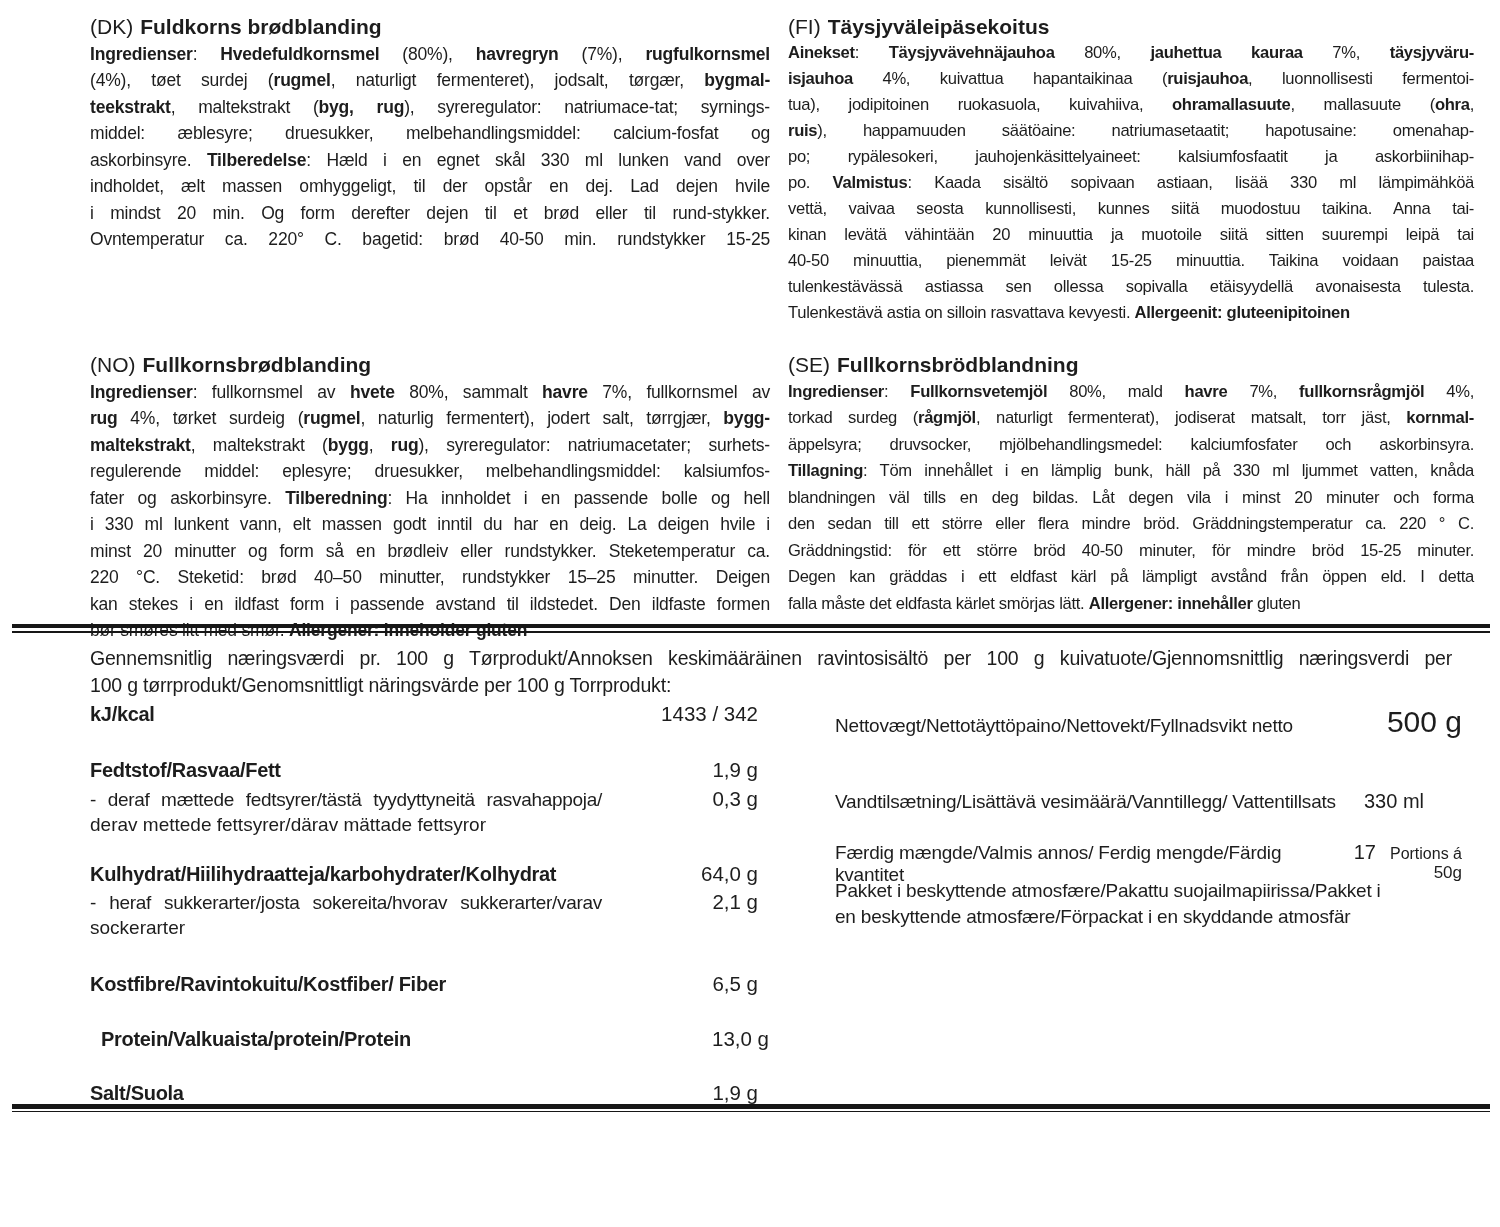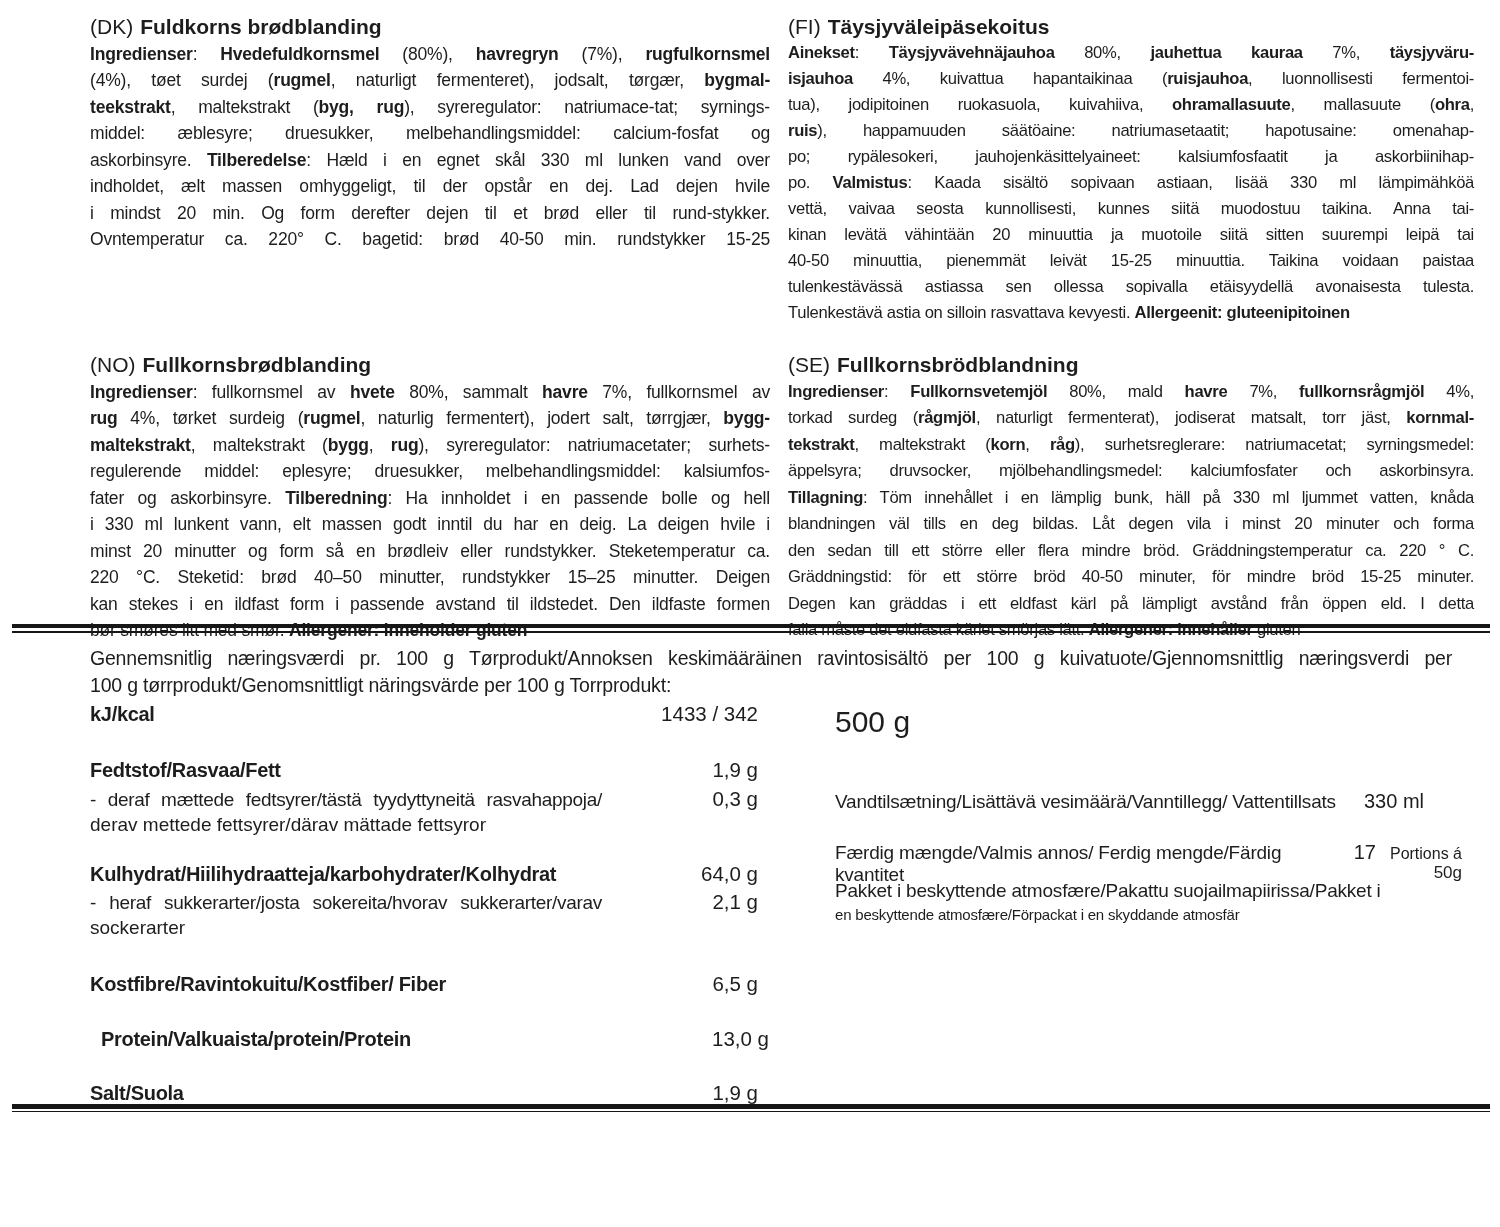--- a/index.html
+++ b/index.html
@@ -65,21 +65,21 @@
   .ivalue{font-weight:400;}
   .i-net{top:5px;}
   .i-net .ivalue{font-size:30px;}
   .i-water{top:90px;}
   .i-water .ivalue{font-size:20px;margin-right:38px;}
   .i-qty{top:141px;gap:8px;}
   .i-qty .ivalue{font-size:20px;}
   .ivalue-small{font-size:16px;margin-left:6px;font-weight:400;}
   .i-qty2{position:absolute;left:0;width:100%;top:163px;text-align:right;font-size:17px;}
   .i-pack1{position:absolute;left:0;width:100%;top:180px;font-size:19px;letter-spacing:-0.2px;}
-  .i-pack2{position:absolute;left:0;width:100%;top:206px;font-size:15px;letter-spacing:-0.2px;}
+  .i-pack2{position:absolute;left:0;width:100%;top:206px;font-size:19px;letter-spacing:-0.2px;}
 </style>
 </head>
 <body>
 
 <div class="page">
 
   <div class="col col-left">
     <section class="block b-dk">
       <div class="bheading">
         <span class="tag">(DK)</span><span class="b">Fuldkorns brødblanding</span>
@@ -133,21 +133,20 @@
           <div class="jline last"><span>Tulenkestävä astia on silloin rasvattava kevyesti. </span><span class="b">Allergeenit: gluteenipitoinen</span></div>
         </div>
     </section>
     <section class="block b-se">
       <div class="bheading">
         <span class="tag">(SE)</span><span class="b">Fullkornsbrödblandning</span>
       </div>
       <div class="para">
           <div class="jline"><span class="b">Ingredienser</span><span>: </span><span class="b">Fullkornsvetemjöl</span><span> 80%, mald </span><span class="b">havre</span><span> 7%, </span><span class="b">fullkornsrågmjöl</span><span> 4%,</span></div>
           <div class="jline"><span>torkad surdeg (</span><span class="b">rågmjöl</span><span>, naturligt fermenterat), jodiserat matsalt, torr jäst, </span><span class="b">kornmal-</span></div>
-          <div class="jline"><span class="b">tekstrakt</span><span>, maltekstrakt (</span><span class="b">korn</span><span>, </span><span class="b">råg</span><span>), surhetsreglerare: natriumacetat; syrningsmedel:</span></div>
           <div class="jline"><span>äppelsyra; druvsocker, mjölbehandlingsmedel: kalciumfosfater och askorbinsyra.</span></div>
           <div class="jline"><span class="b">Tillagning</span><span>: Töm innehållet i en lämplig bunk, häll på 330 ml ljummet vatten, knåda</span></div>
           <div class="jline"><span>blandningen väl tills en deg bildas. Låt degen vila i minst 20 minuter och forma</span></div>
           <div class="jline"><span>den sedan till ett större eller flera mindre bröd. Gräddningstemperatur ca. 220 ° C.</span></div>
           <div class="jline"><span>Gräddningstid: för ett större bröd 40-50 minuter, för mindre bröd 15-25 minuter.</span></div>
           <div class="jline"><span>Degen kan gräddas i ett eldfast kärl på lämpligt avstånd från öppen eld. I detta</span></div>
           <div class="jline last"><span>falla måste det eldfasta kärlet smörjas lätt. </span><span class="b">Allergener: innehåller</span><span> gluten</span></div>
         </div>
     </section>
   </div>
@@ -198,20 +197,21 @@
       <div class="nvalue">13,0 g</div>
     </div>
     <div class="nrow r-salt">
       <div class="nlabel">Salt/Suola</div>
       <div class="nvalue">1,9 g</div>
     </div>
   </div>
 
   <div class="info">
     <div class="irow i-net">
+      <div class="ilabel">Nettovægt/Nettotäyttöpaino/Nettovekt/Fyllnadsvikt netto</div>
       <div class="ivalue">500 g</div>
     </div>
     <div class="irow i-water">
       <div class="ilabel">Vandtilsætning/Lisättävä vesimäärä/Vanntillegg/ Vattentillsats</div>
       <div class="ivalue">330 ml</div>
     </div>
     <div class="irow i-qty">
       <div class="ilabel">Færdig mængde/Valmis annos/ Ferdig mengde/Färdig kvantitet</div>
       <div class="ivalue">17</div>
       <div class="ivalue-small">Portions á</div>

